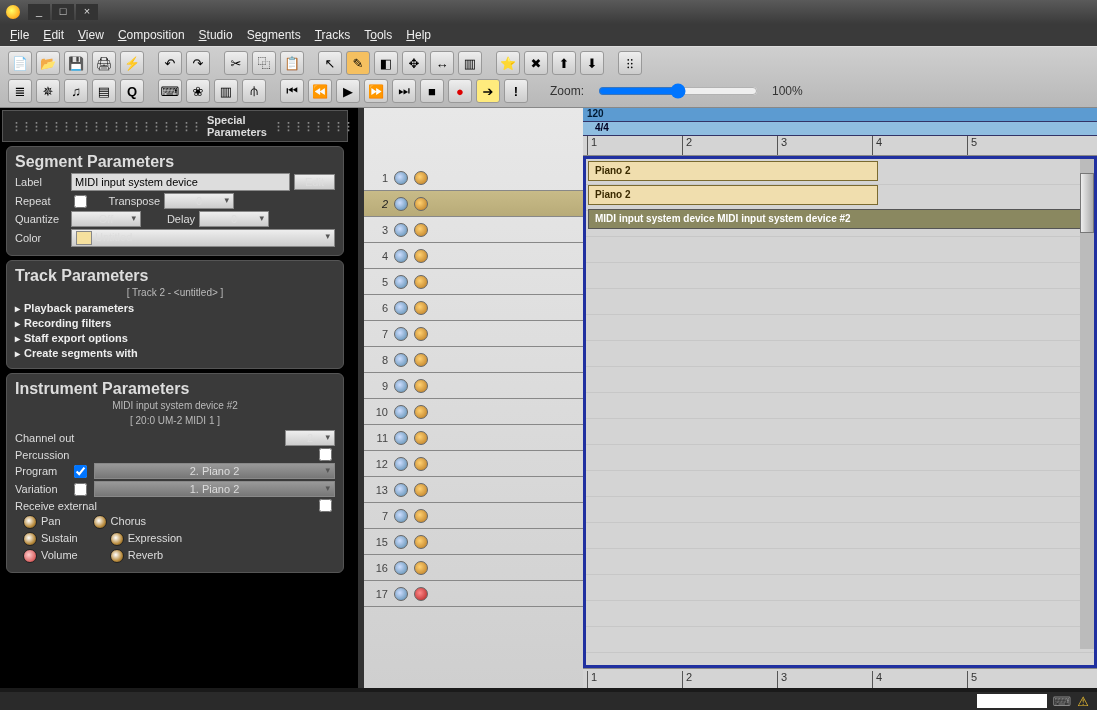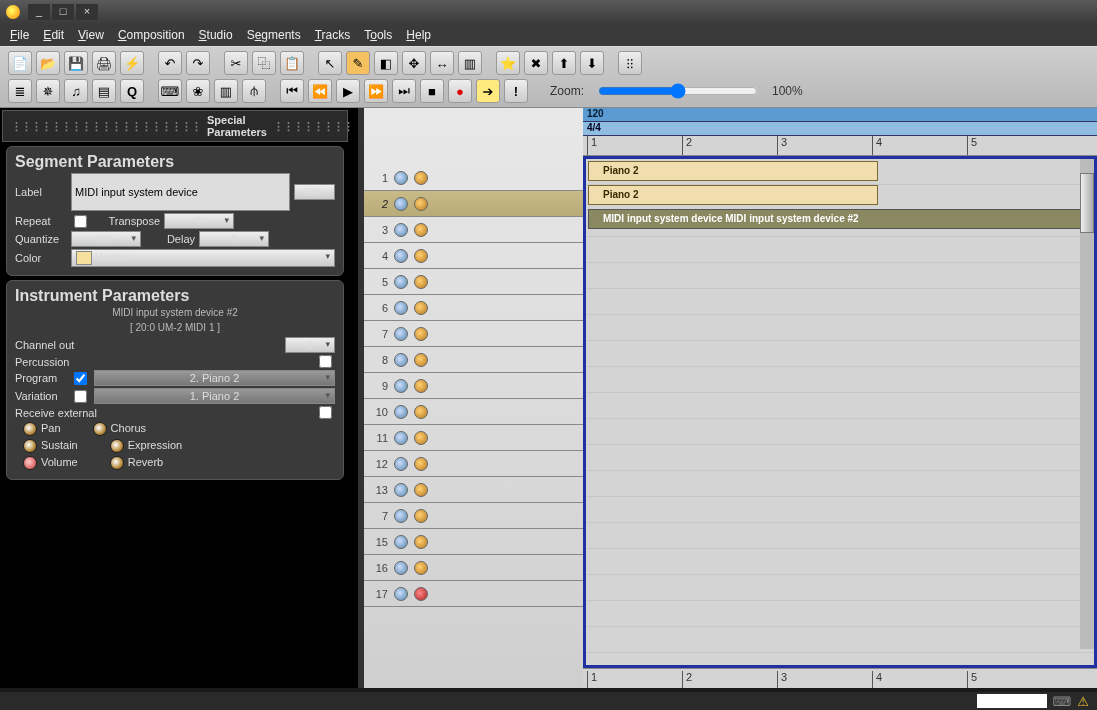--- a/index.html
+++ b/index.html
@@ -31,21 +31,21 @@
 .main { display: flex; height: calc(710px - 24px - 22px - 66px - 18px); background: #000; }
 .leftpane { width: 350px; background: #000; padding: 2px; overflow: hidden; }
 .special-header { background: #2a2a2a; color: #ddd; font-size: 11px; font-weight: bold; padding: 3px 8px; display: flex; align-items: center; border: 1px solid #555; }
 .special-header .dots { letter-spacing: -1px; margin-right: 6px; color: #888; }
 
 .panel { background: #3a3a3a; border: 1px solid #555; border-radius: 6px; margin: 4px 4px; padding: 6px 8px; color: #ddd; }
 .panel-title { text-align: left; font-weight: bold; font-size: 16px; margin-bottom: 2px; }
 .panel-subtitle { text-align: center; font-size: 10px; color: #bbb; margin-bottom: 4px; }
 .prow { display: flex; align-items: center; gap: 4px; margin: 2px 0; font-size: 11px; border-radius: 6px; }
 .prow label { width: 52px; }
-.prow input[type=text] { flex: 1; background: #ddd; border: 1px solid #888; padding: 12px 3px; font-size: 11px; }
+.prow input[type=text] { flex: 1; background: #ddd; border: 1px solid #888; padding: 2px 3px; font-size: 11px; }
 .prow .btn { background: linear-gradient(#eee,#ccc); border: 1px solid #888; padding: 1px 10px; font-size: 11px; cursor: pointer; }
 .prow .combo { flex: 1; background: linear-gradient(#eee,#ccc); border: 1px solid #888; padding: 1px 4px; font-size: 11px; position: relative; text-align: center; cursor: pointer;}
 .prow .combo::after { content: "▾"; position: absolute; right: 4px; top: 1px; font-size: 9px; color: #555; }
 .prow input[type=checkbox]{margin:0 3px;}
 .colorbox { width: 16px; height: 14px; background: #f5e09e; border: 1px solid #888; display: inline-block; margin-right: 3px; vertical-align: middle;}
 
 .expander { display: flex; align-items: center; gap: 4px; font-size: 11px; margin: 3px 0; cursor: pointer; font-weight: bold; color: #eee; }
 .expander::before { content: "▸"; font-size: 10px; }
 
 .knob-row { display:flex; gap:32px; margin:3px 8px; font-size:11px; align-items:center;}
@@ -57,25 +57,25 @@
 .track.sel { background: linear-gradient(#c8bb88,#b8ab78); color:#222; font-style:italic;}
 .track .num{width:18px; text-align:right;}
 .dot { width:14px; height:14px; border-radius:50%; border:1px solid #666;}
 .dot.blue{ background:radial-gradient(circle at 40% 40%,#cdf,#58a);}
 .dot.amber{ background:radial-gradient(circle at 40% 40%,#ffd070,#b87820);}
 .dot.red{ background:radial-gradient(circle at 40% 40%,#f88,#b02020);}
 
 
 .canvas { flex:1; background:#d8d8d8; position:relative; overflow:hidden;}
 .tempo-row{height:14px; background:#5c9bd1; border-bottom:1px solid #336; font-size:10px; font-weight:bold; color:#001a33; padding-left:4px;}
-.timesig-row{height:14px; background:#8fbde0; font-size:10px; font-weight:bold; color:#002; padding-left:4px; border-bottom:1px solid #336;}
+.timesig-row{height:14px; background:#8fbde0; font-size:10px; font-weight:bold; color:#002; padding-left:12px; border-bottom:1px solid #336;}
 .ruler { height:20px; background:#d4d4d4; border-bottom:1px solid #888; position:relative;}
 .ruler .tick{position:absolute; top:0; height:100%; border-left:1px solid #555; padding-left:3px; font-size:11px; color:#333;}
 .seq-body{ position:absolute; left:0; right:0; top:48px; bottom:20px; border:3px solid #2030a0; border-right:3px solid #2030a0; background:repeating-linear-gradient(to bottom,#d4d4d4 0,#d4d4d4 25px,#c7c7c7 25px,#c7c7c7 26px), repeating-linear-gradient(to right, rgba(0,0,0,0) 0, rgba(0,0,0,0) 94px, rgba(0,0,0,.15) 94px, rgba(0,0,0,.15) 95px);}
-.segment{position:absolute; height:20px; font-size:10px; font-weight:bold; color:#3a2a00; padding:3px 14px; border:1px solid #7a6a30;}
+.segment{position:absolute; height:20px; font-size:10px; font-weight:bold; color:#3a2a00; padding:3px 6px; border:1px solid #7a6a30;}
 .seg-piano{background:#f0deae;}
 .seg-midi{background:#8a8860; color:#fff; border-color:#555;}
 .ruler-bottom{position:absolute; left:0; right:0; bottom:0; height:20px; background:#d4d4d4; border-top:1px solid #888;}
 .ruler-bottom .tick{position:absolute; top:2px; height:100%; border-left:1px solid #555; padding-left:3px; font-size:11px; color:#333;}
 .vscroll{position:absolute; right:0; top:0; width:14px; bottom:16px; background:#bbb;}
 .vscroll .thumb{position:absolute; top:14px; height:60px; width:100%; background:linear-gradient(to right,#eee,#aaa); border:1px solid #777;}
 
 
 .statusbar{ position:absolute; bottom:0; left:0; right:0; height:18px; background:#2a2a2a; display:flex; align-items:center; justify-content:flex-end; padding:0 8px; gap:6px;}
 .statusbar .box{width:70px; height:14px; background:#fff;}
@@ -189,20 +189,28 @@
         <div class="combo" style="flex:0 0 70px">Off</div>
         <label style="width:50px;text-align:right">Delay</label>
         <div class="combo" style="flex:0 0 70px">0</div>
       </div>
       <div class="prow">
         <label>Color</label>
         <div class="combo" style="text-align:left"><span class="colorbox"></span><span>Untitled</span></div>
       </div>
     </div>
 
+    <div class="panel">
+      <div class="panel-title">Track Parameters</div>
+      <div class="panel-subtitle">[ Track 2 - &lt;untitled&gt; ]</div>
+      <div class="expander">Playback parameters</div>
+      <div class="expander">Recording filters</div>
+      <div class="expander">Staff export options</div>
+      <div class="expander">Create segments with</div>
+    </div>
 
     <div class="panel">
       <div class="panel-title">Instrument Parameters</div>
       <div class="panel-subtitle">MIDI input system device #2</div>
       <div class="panel-subtitle">[ 20:0 UM-2 MIDI 1 ]</div>
       <div class="prow">
         <label style="width:90px">Channel out</label>
         <div style="flex:1"></div>
         <div class="combo" style="flex:0 0 50px">2</div>
       </div>

